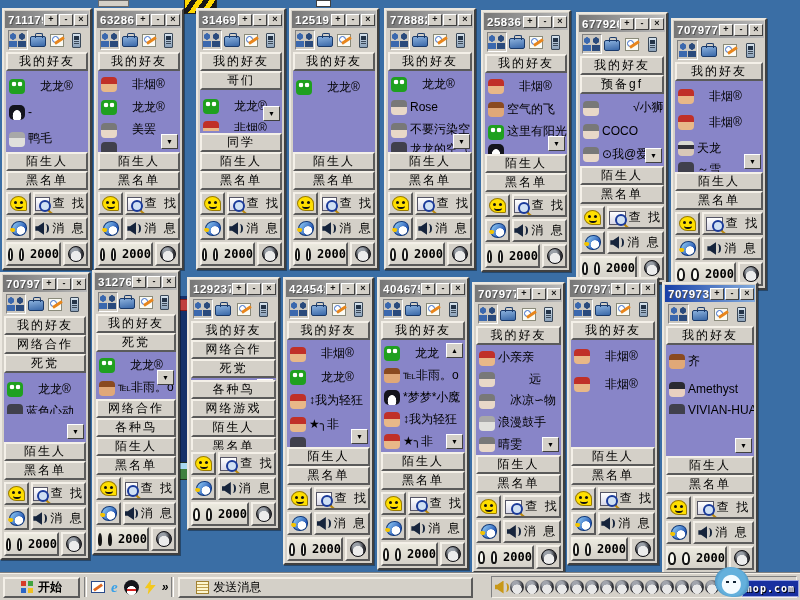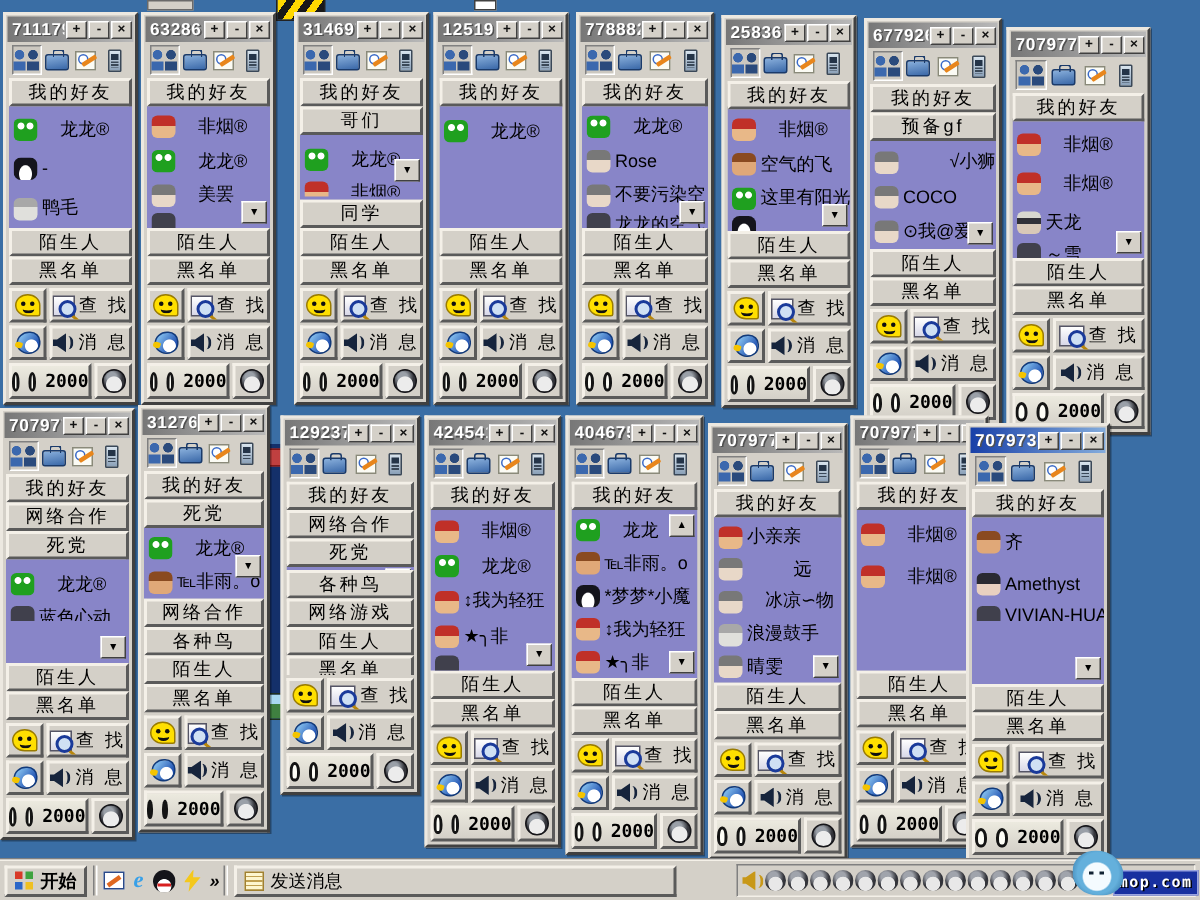--- a/index.html
+++ b/index.html
@@ -116,21 +116,21 @@
   .qq-outline{width:10px;height:13px;border:2px solid #141414;border-radius:50% 50% 42% 42%;background:#fdfdf6}
   .penguin-ball{width:16px;height:16px;border-radius:50%;border:1px solid #16161a;
     background:radial-gradient(circle at 50% 66%,#ececec 5px,transparent 5.6px),
     radial-gradient(circle at 40% 32%,#9aa0a8 25%,transparent 55%),#33343a}
 
   
   #taskbar{position:absolute;left:0;bottom:0;width:800px;height:27px;background:#d4d0c8;
     border-top:1px solid #f4f0e8;box-shadow:0 -1px 0 #808080;display:flex;align-items:center;
     padding:2px 3px;gap:4px;z-index:50}
   .tk-btn{height:21px;background:#d4d0c8;border:2px solid;border-color:#f4f0e8 #5a5a5a #5a5a5a #f4f0e8;
-    display:flex;align-items:center;gap:4px;padding:0 5px;font-size:12px;font-weight:bold;white-space:nowrap}
+    display:flex;align-items:center;gap:4px;padding:0 16px;font-size:12px;font-weight:bold;white-space:nowrap}
   .win-flag{width:13px;height:12px;flex:none;background:
     linear-gradient(#d83a28,#d83a28) 0 0/5px 5px no-repeat,
     linear-gradient(#3fa33f,#3fa33f) 7px 0/5px 5px no-repeat,
     linear-gradient(#2a66c8,#2a66c8) 0 7px/5px 5px no-repeat,
     linear-gradient(#efc020,#efc020) 7px 7px/5px 5px no-repeat}
   .tk-sep{width:3px;height:20px;border-left:1px solid #808080;border-right:1px solid #fff;flex:none}
   .ql{display:flex;align-items:center;gap:6px}
   .ql-desk{width:14px;height:12px;background:#fff;border:1px solid #2a4a8a}
   .ql-desk::after{content:"";position:absolute;left:1px;top:4px;width:10px;height:3px;
     background:#e06820;transform:rotate(-35deg)}
@@ -1206,21 +1206,21 @@
         <span class="sbtn logo">
           <i class="qq-outline"></i>
           <i class="qq-outline"></i>
           <span class="logotext">2000</span>
         </span>
         <span class="sbtn">
           <i class="penguin-ball"></i>
         </span>
       </div>
     </div>
-    <div class="win active" style="left: 644px; top: 282px; width: 96px; height: 292px;">
+    <div class="win active" style="left: 662px; top: 282px; width: 96px; height: 292px;">
       <div class="titlebar">
         <span class="tnum">707973</span>
         <span class="tbtn">+</span>
         <span class="tbtn">-</span>
         <span class="tbtn">×</span>
       </div>
       <div class="toolbar">
         <span class="tool sel">
           <i class="ic-people"></i>
         </span>

